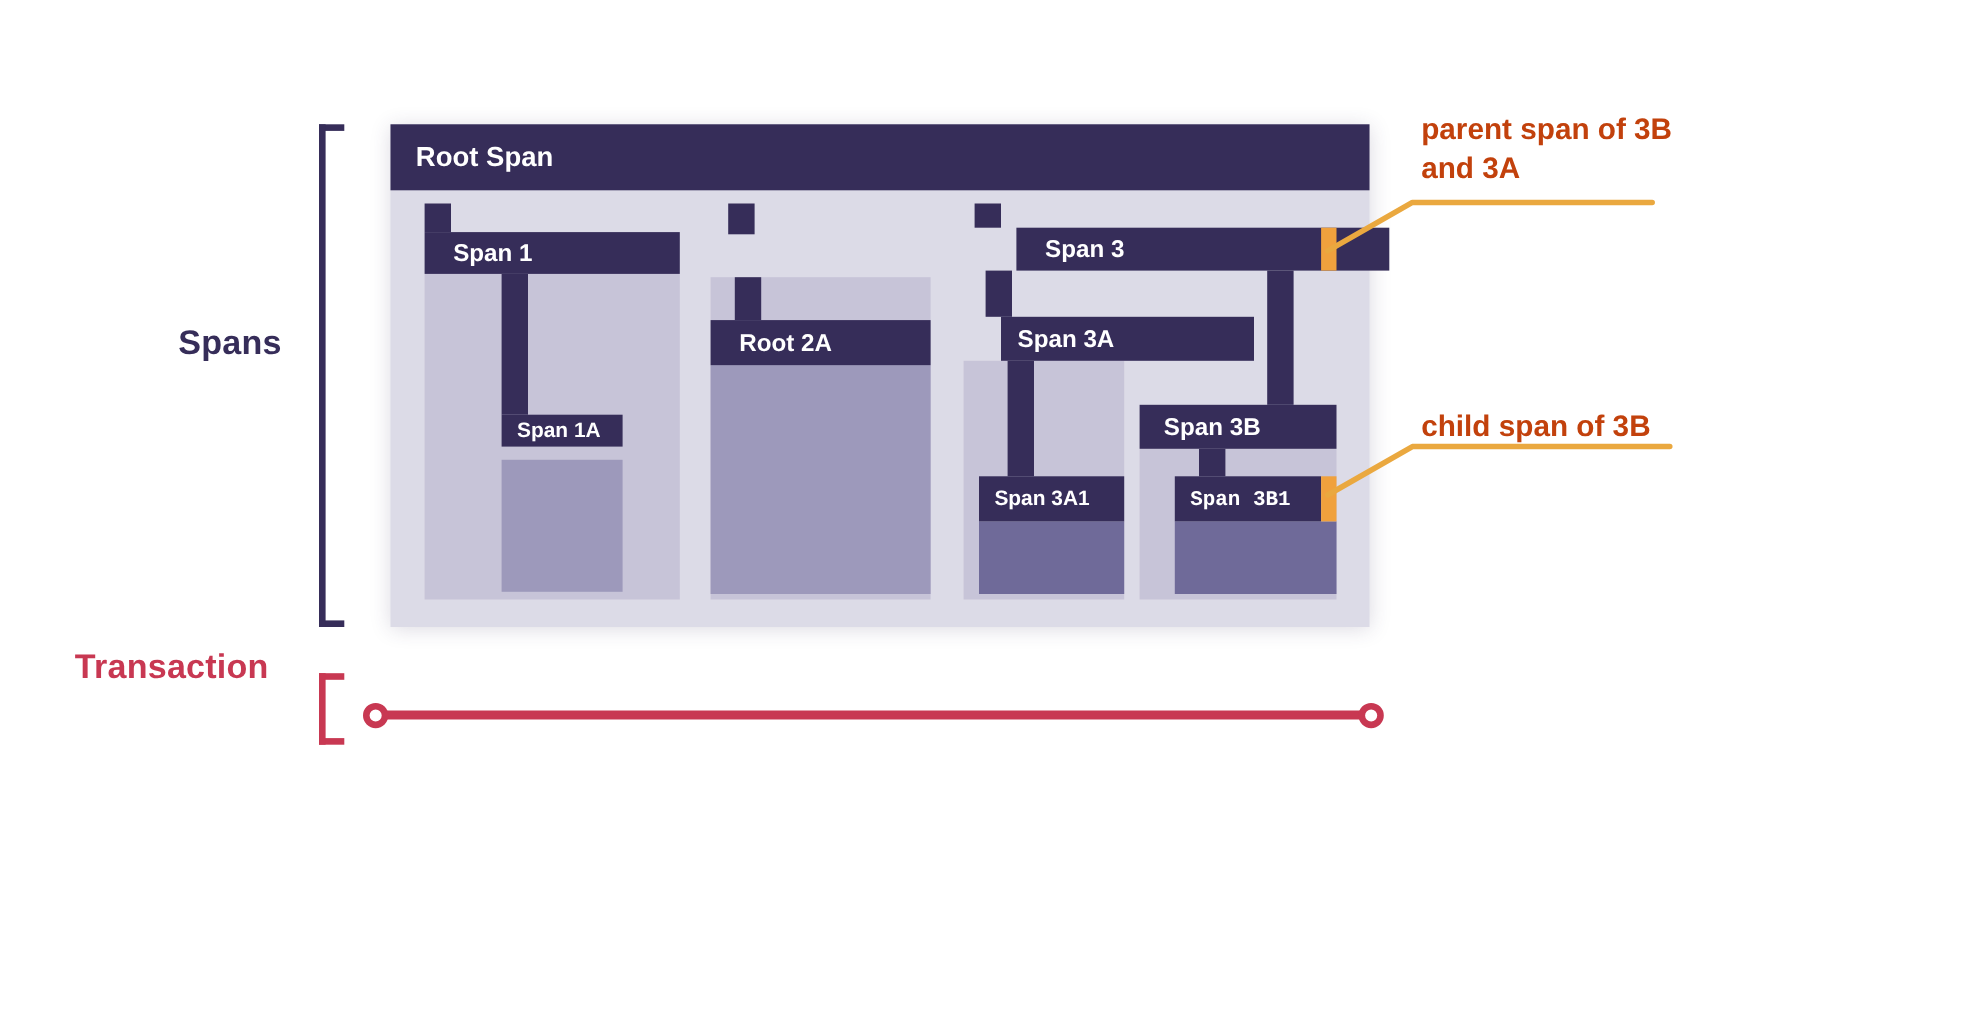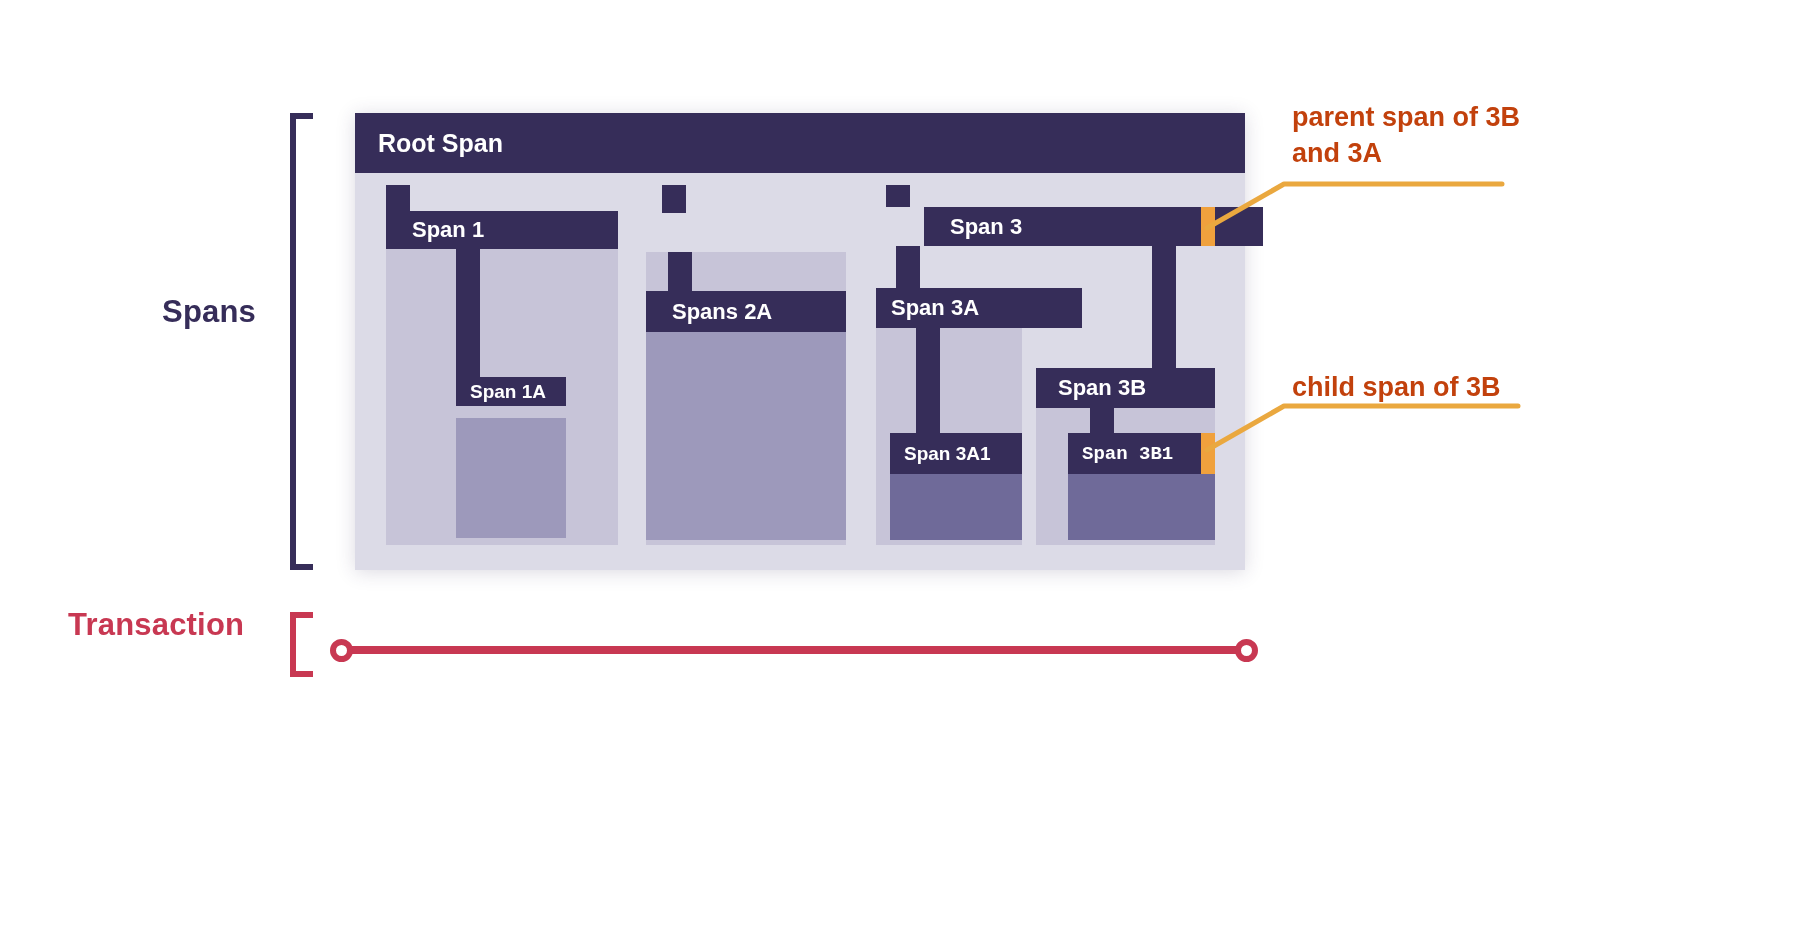--- a/index.html
+++ b/index.html
@@ -102,21 +102,21 @@
   }
 </style>
 </head>
 <body>
 
 <div class="canvas">
 
   <div class="group-label spans" style="left:162px; top:294px;">Spans</div>
   <div class="bracket" style="left:290px; top:113px; height:457px;"></div>
 
-  <div class="group-label transaction" style="left:68px; top:607px;">Transaction</div>
+  <div class="group-label transaction" style="left:68px; top:588px;">Transaction</div>
   <div class="bracket red" style="left:290px; top:612px; height:65px;"></div>
 
   <div class="panel" style="left:355px; top:113px; width:890px; height:457px;"></div>
 
   <div class="block light" style="left:386px; top:249px; width:232px; height:296px;"></div>
   <div class="block medium" style="left:456px; top:418px; width:110px; height:120px;"></div>
   <div class="block light" style="left:646px; top:252px; width:200px; height:293px;"></div>
   <div class="block medium" style="left:646px; top:332px; width:200px; height:208px;"></div>
   <div class="block light" style="left:876px; top:328px; width:146px; height:217px;"></div>
   <div class="block dark" style="left:890px; top:474px; width:132px; height:66px;"></div>
@@ -144,24 +144,24 @@
 
   <div class="bar bar-l1" style="left:876px; top:207px; width:339px; height:39px; margin-left:48px;">
     <span>Span 3</span>
   </div>
 
   <div class="bar bar-sm" style="left:456px; top:377px; width:110px; height:29px;">
     <span>Span 1A</span>
   </div>
 
   <div class="bar bar-l1" style="left:646px; top:291px; width:200px; height:41px;">
-    <span>Spans 2A</span>
+    <span>Root 2A</span>
   </div>
 
-  <div class="bar bar-l1" style="left:876px; top:288px; width:206px; height:40px; padding-left:15px;">
+  <div class="bar bar-l1" style="left:910px; top:288px; width:230px; height:40px; padding-left:15px;">
     <span>Span 3A</span>
   </div>
 
   <div class="bar bar-sm" style="left:890px; top:433px; width:132px; height:41px;">
     <span>Span 3A1</span>
   </div>
 
   <div class="bar bar-l1" style="left:1036px; top:368px; width:179px; height:40px; padding-left:22px;">
     <span>Span 3B</span>
   </div>

